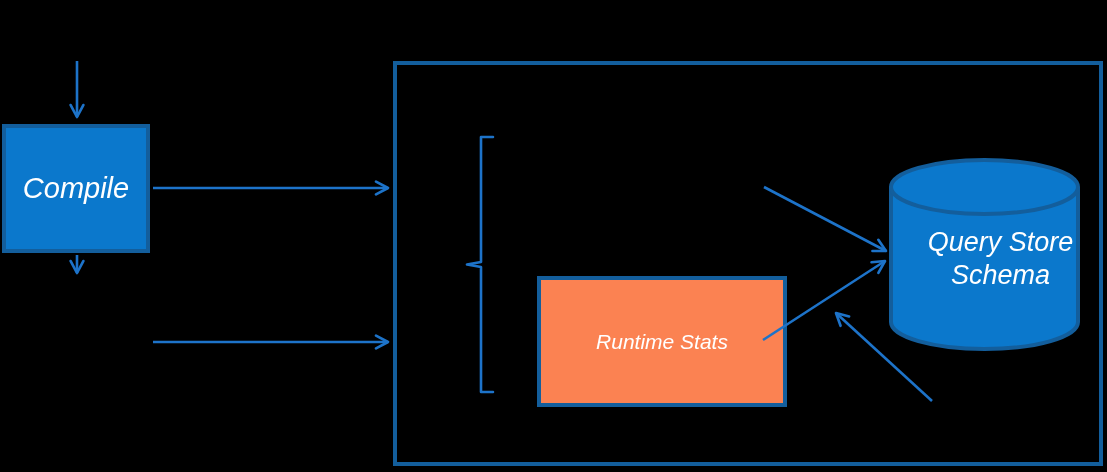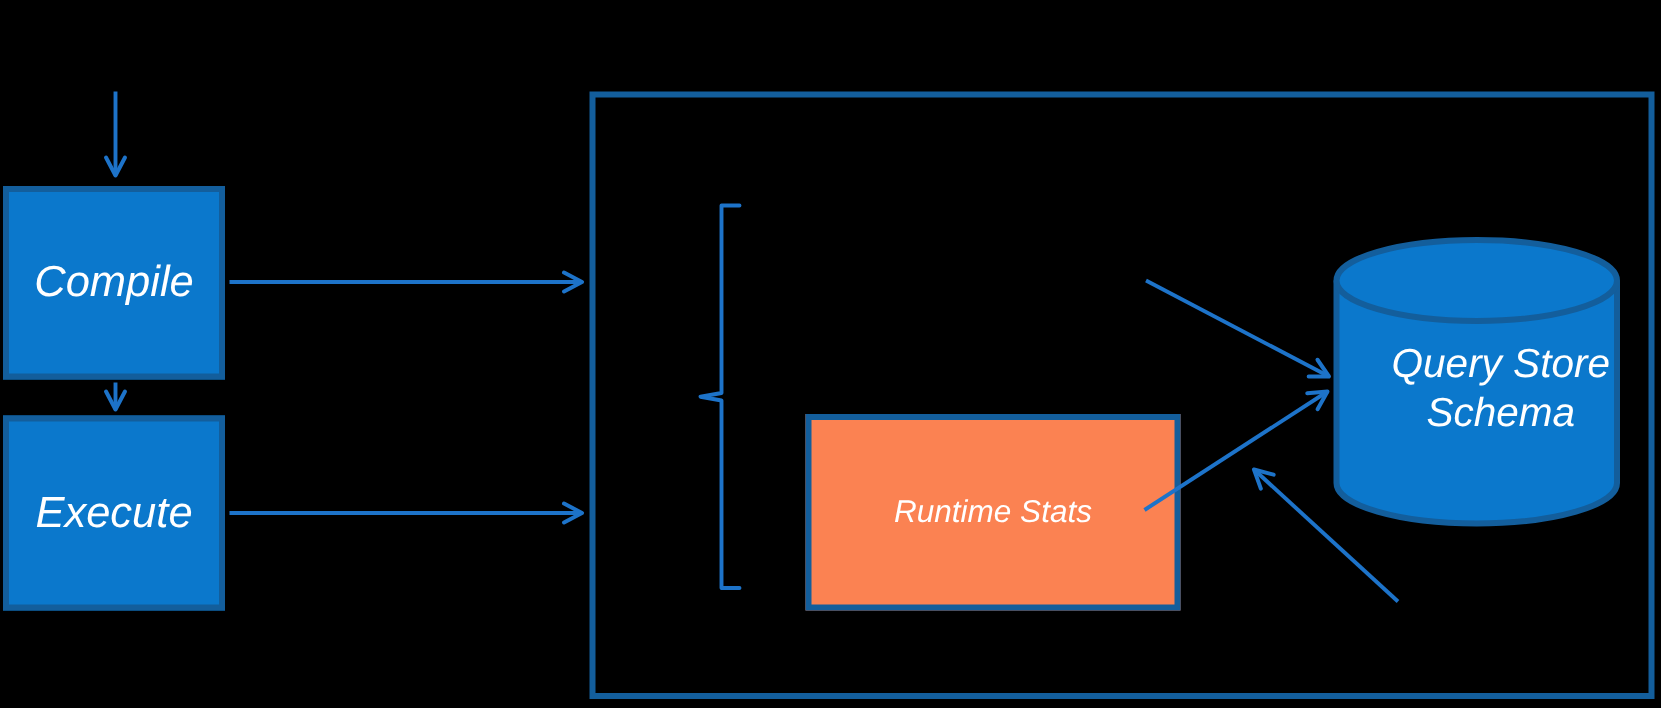--- a/index.html
+++ b/index.html
@@ -88,23 +88,20 @@
 </head>
 <body>
 
 <div class="stage">
 
   <div id="container-box"></div>
 
   <div id="compile-node" class="node node-blue">
     <span>Compile</span>
   </div>
-  <div id="execute-node" class="node node-blue">
-    <span>Execute</span>
-  </div>
 
   <div id="runtime-stats-node" class="node node-orange">
     <span>Runtime Stats</span>
   </div>
 
   <svg class="overlay" width="1107" height="472" viewBox="0 0 1107 472">
     <defs>
       <marker id="ah" viewBox="0 0 10 10" refX="8.5" refY="5" markerWidth="6.4" markerHeight="6.4" orient="auto">
         <path class="arrowhead-glyph" d="M1.3,1.2 L8.5,5 L1.3,8.8"></path>
       </marker>

